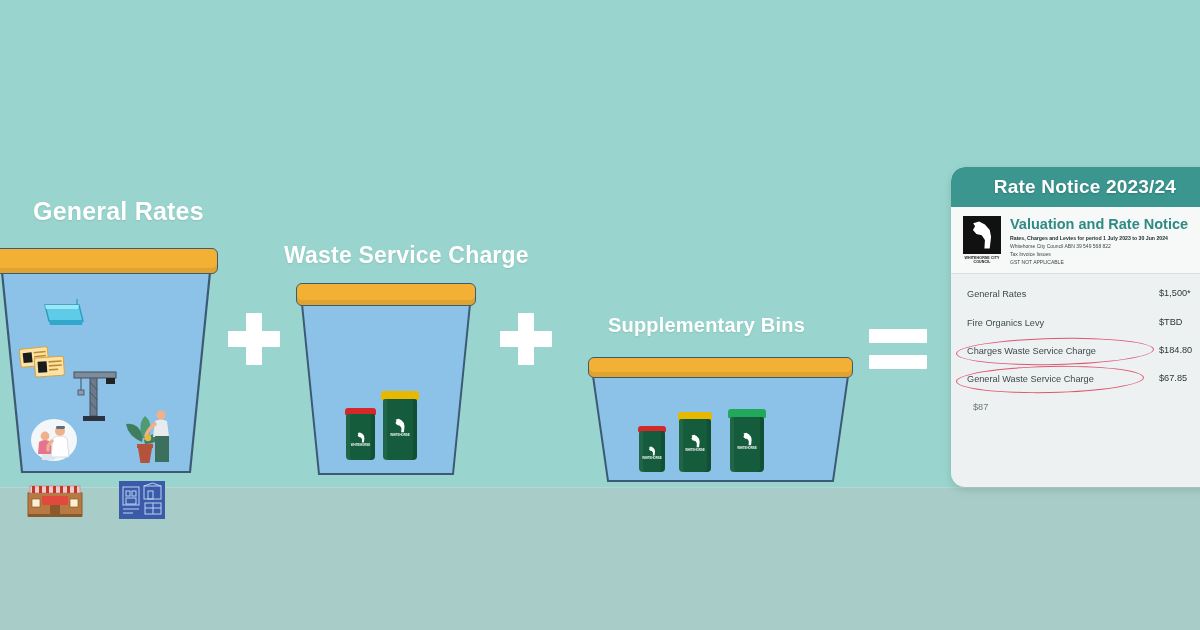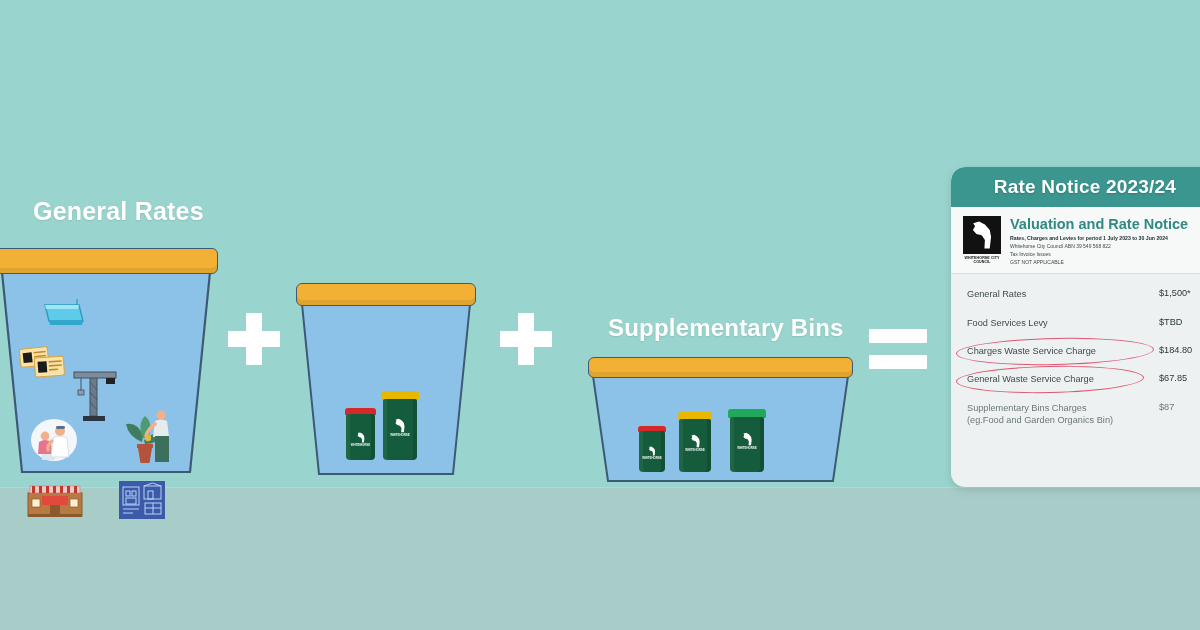--- a/index.html
+++ b/index.html
@@ -17,21 +17,21 @@
   .bg-ground:before{content:"";position:absolute;left:0;top:0;width:100%;height:1px;background:#b6d6d1;}
 
   
   .title{
     position:absolute;color:#ffffff;font-weight:bold;
     letter-spacing:.2px;white-space:nowrap;
     text-shadow:0 1px 2px rgba(0,0,0,.10);
   }
   #title-general{left:33px;top:197px;font-size:25px;}
   #title-waste{left:284px;top:242px;font-size:23px;}
-  #title-supp{left:608px;top:314px;font-size:24px;}
+  #title-supp{left:608px;top:314px;font-size:20px;}
 
   
   .op{position:absolute;}
   .plus-h,.plus-v{position:absolute;background:#ffffff;border-radius:1px;}
   #op-plus-1{left:228px;top:313px;width:52px;height:52px;}
   #op-plus-2{left:500px;top:313px;width:52px;height:52px;}
   .plus-h{left:0;top:18px;width:52px;height:16px;}
   .plus-v{left:18px;top:0;width:16px;height:52px;}
   #op-equals{left:869px;top:329px;width:58px;height:40px;}
   .eq-bar{position:absolute;left:0;width:58px;height:14px;background:#ffffff;border-radius:1px;}
@@ -287,20 +287,21 @@
         </g>
       </svg>
     </div>
   </div>
 
   <div class="op" id="op-plus-1">
     <div class="plus-h"></div>
     <div class="plus-v"></div>
   </div>
 
+  <div class="title" id="title-waste">Waste Service Charge</div>
 
   <div class="tub" id="tub-waste">
     <div class="tub-body"></div>
     <svg class="edge" width="180" height="192" viewBox="0 0 180 192">
       <path d="M6 21 L174 21 L157 191 L23 191 Z" fill="none" stroke="#3d5a75" stroke-width="2"></path>
     </svg>
     <div class="tub-lid"></div>
 
     <div class="wbin" style="left:49px;top:125px;width:31px;height:52px;">
       <div class="lid" style="height:7px;background:#d62828;"></div>
@@ -403,40 +404,36 @@
     </div>
 
     <div id="rate-rows">
 
       <div class="rrow">
         <div class="rlabel">General Rates</div>
         <div class="ramount">$1,500*</div>
       </div>
 
       <div class="rrow">
-        <div class="rlabel">Food Services Levy</div>
+        <div class="rlabel">Fire Organics Levy</div>
         <div class="ramount">$TBD</div>
       </div>
 
       <div class="rrow">
         <div class="circle-hl"></div>
         <div class="rlabel">Charges Waste Service Charge</div>
         <div class="ramount">$184.80</div>
       </div>
 
       <div class="rrow">
         <div class="circle-hl second"></div>
         <div class="rlabel">General Waste Service Charge</div>
         <div class="ramount">$67.85</div>
       </div>
 
       <div class="rrow muted">
-        <div class="rlabel">
-          <span>Supplementary Bins Charges</span>
-          <span class="sub">(eg.Food and Garden Organics Bin)</span>
-        </div>
         <div class="ramount">$87</div>
       </div>
 
     </div>
   </div>
 
 </div>
 
 </body></html>

